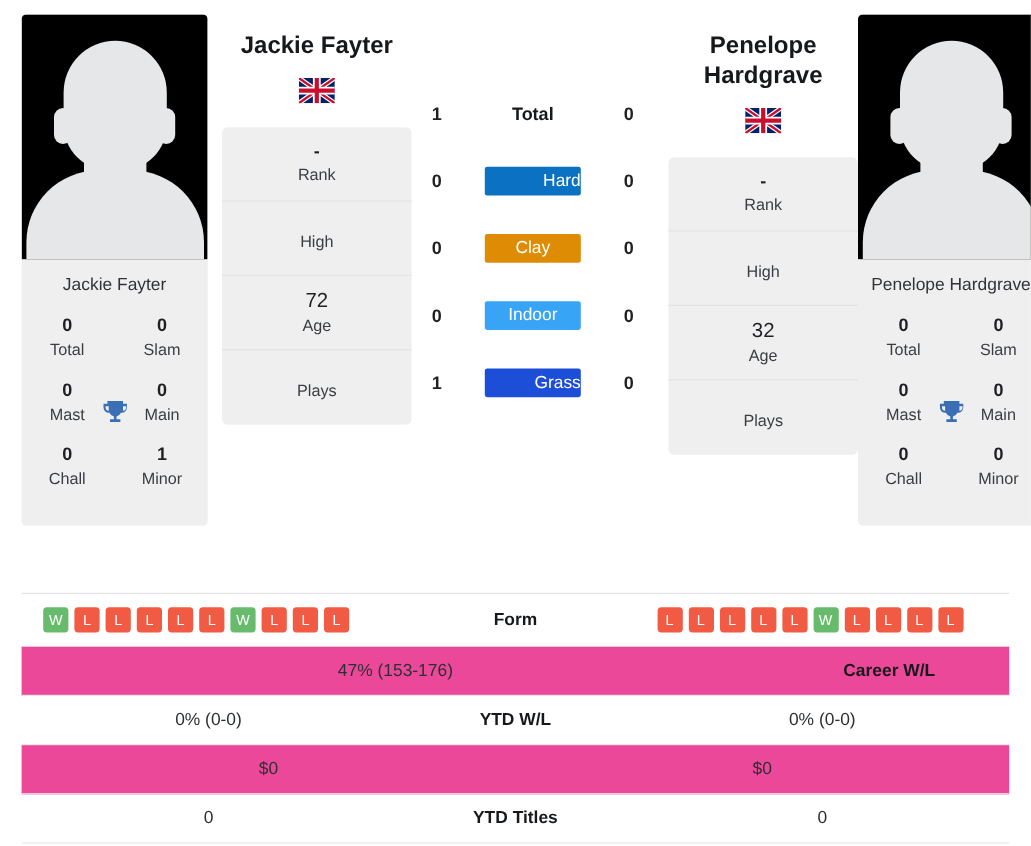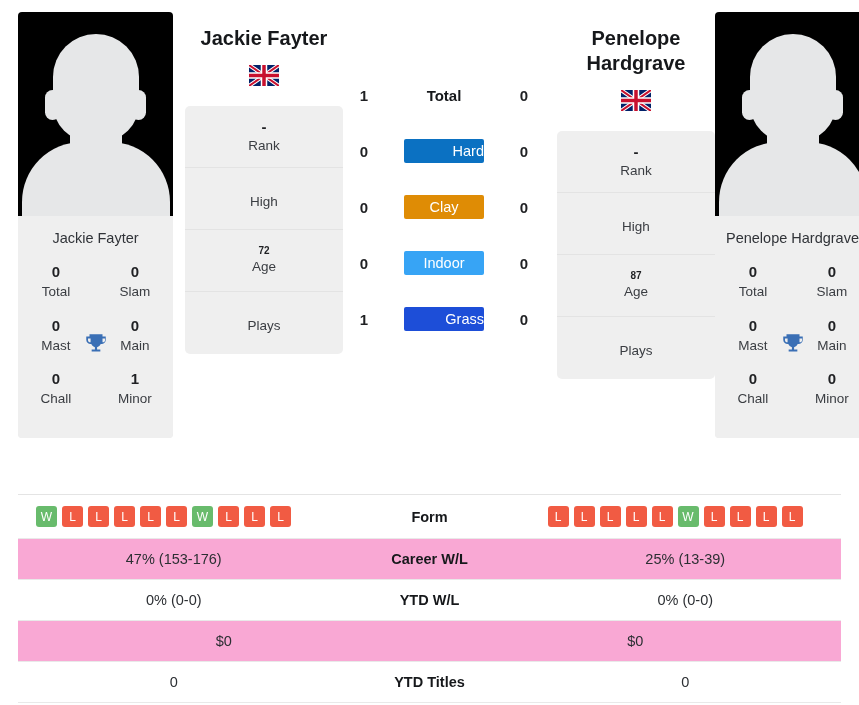--- a/index.html
+++ b/index.html
@@ -151,22 +151,22 @@
     height: 62px;
     display: flex;
     flex-direction: column;
     align-items: center;
     justify-content: center;
     border-bottom: 1px solid #e3e3e3;
     padding: 0 6px;
   }
   .meta-cell:last-child { border-bottom: none; }
   .meta-val {
-    font-size: 10px;
-    font-weight: bold;
+    font-size: 17px;
+    font-weight: normal;
     color: #1f2023;
     line-height: 1.3;
     min-height: 6px;
   }
   .meta-val.dash { font-weight: bold; font-size: 15px; }
   .meta-lab {
     font-size: 13.5px;
     color: #3a3d42;
     line-height: 1.45;
   }
@@ -216,21 +216,21 @@
     right: 18px;
     top: 494px;
     border-top: 1px solid #e4e4e4;
   }
   .st-row {
     display: flex;
     align-items: center;
     min-height: 41px;
     border-bottom: 1px solid #e9e9e9;
   }
-  .st-row.alt { background: #f9a8d4; }
+  .st-row.alt { background: #ec4899; }
   .st-left, .st-right {
     flex: 1 1 0;
     text-align: center;
     font-size: 14.5px;
     color: #2c2f33;
     padding: 6px 8px;
   }
   .st-mid {
     flex: 0 0 200px;
     text-align: center;
@@ -384,21 +384,21 @@
       <div class="meta-card">
         <div class="meta-cell">
           <div class="meta-val dash">-</div>
           <div class="meta-lab">Rank</div>
         </div>
         <div class="meta-cell">
           <div class="meta-val"></div>
           <div class="meta-lab">High</div>
         </div>
         <div class="meta-cell">
-          <div class="meta-val">87</div>
+          <div class="meta-val">32</div>
           <div class="meta-lab">Age</div>
         </div>
         <div class="meta-cell">
           <div class="meta-val"></div>
           <div class="meta-lab">Plays</div>
         </div>
       </div>
     </div>
 
     <div class="player-col right">
@@ -479,21 +479,20 @@
             <div class="form-badge l">L</div>
             <div class="form-badge l">L</div>
             <div class="form-badge l">L</div>
             <div class="form-badge l">L</div>
           </div>
         </div>
       </div>
       <div class="st-row alt">
         <div class="st-left">47% (153-176)</div>
         <div class="st-mid">Career W/L</div>
-        <div class="st-right">25% (13-39)</div>
       </div>
       <div class="st-row">
         <div class="st-left">0% (0-0)</div>
         <div class="st-mid">YTD W/L</div>
         <div class="st-right">0% (0-0)</div>
       </div>
       <div class="st-row alt">
         <div class="st-left">$0</div>
         <div class="st-right">$0</div>
       </div>

